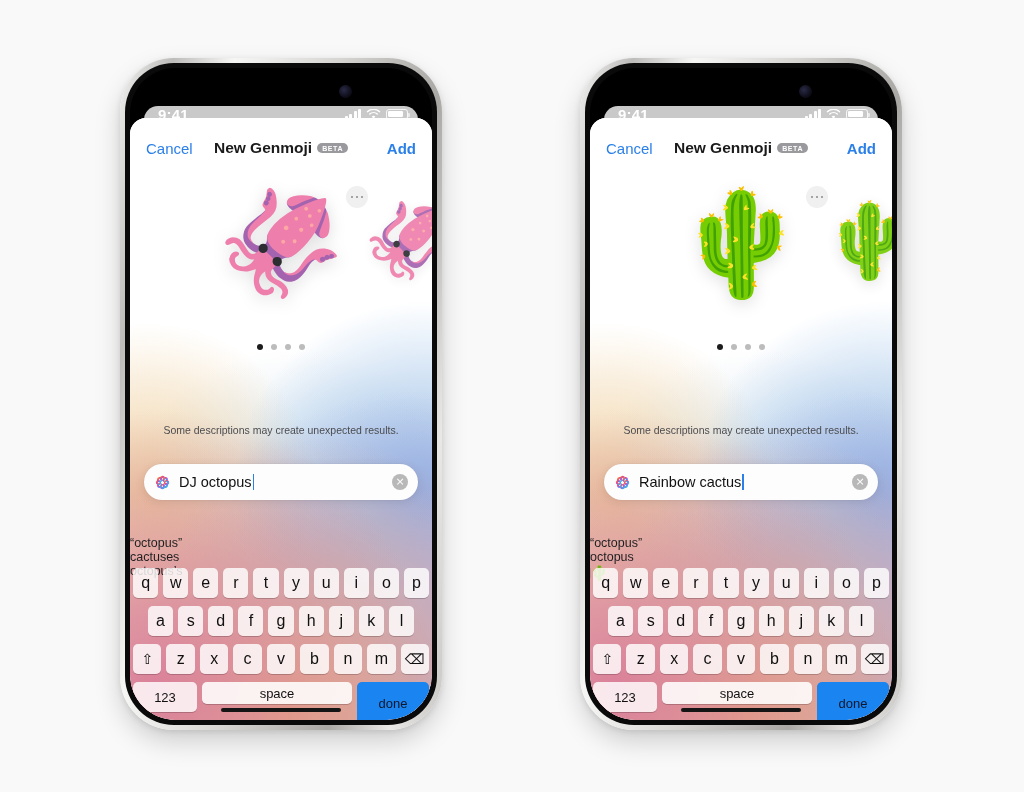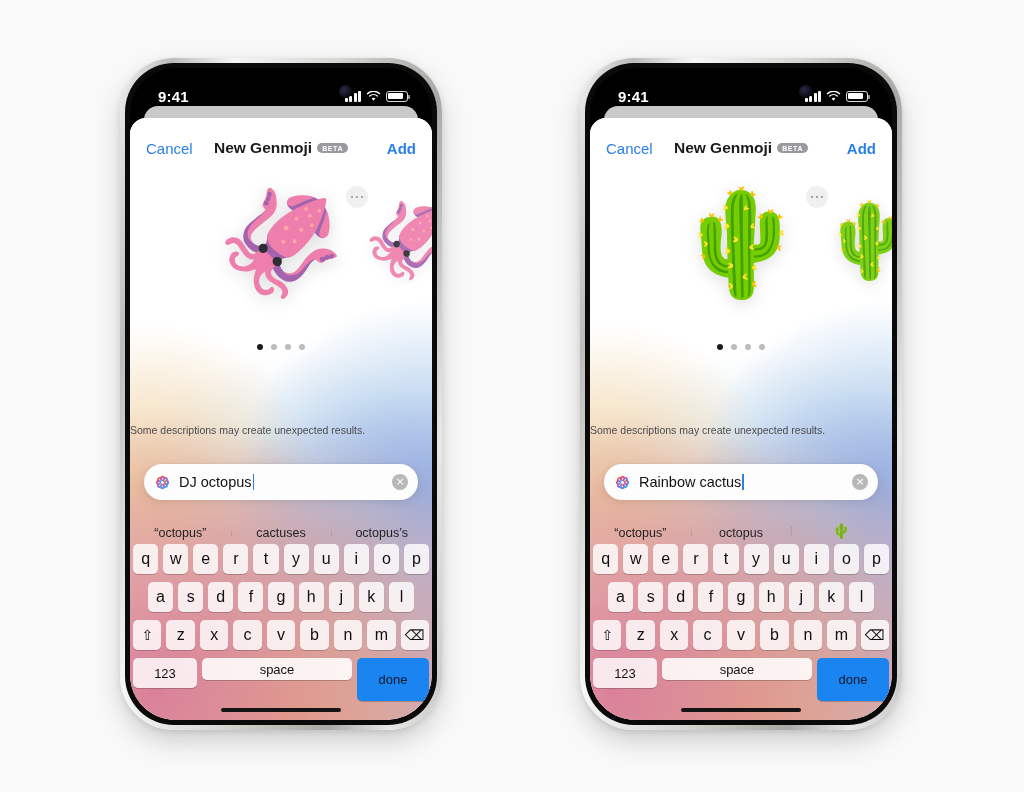--- a/index.html
+++ b/index.html
@@ -33,21 +33,21 @@
   .screen {
     position: relative;
     width: 100%; height: 100%;
     border-radius: 45px;
     overflow: hidden;
     background: #000;
   }
 
   
   .statusbar {
-    position: absolute; top: 0; left: 0; right: 0;
+    position: absolute; top: 18px; left: 0; right: 0;
     height: 48px;
     z-index: 40;
     color: #fff;
     display: flex; align-items: center;
     padding: 8px 24px 0 28px;
   }
   .clock { font-size: 15px; font-weight: bold; letter-spacing: .2px; }
   .status-right { margin-left: auto; display: flex; align-items: center; gap: 5px; }
   .bars { display: flex; align-items: flex-end; gap: 1.5px; height: 11px; }
   .bars i { width: 3px; background: #fff; border-radius: 1px; display: block; }
@@ -141,21 +141,21 @@
     filter: drop-shadow(0 4px 8px rgba(0,0,0,0.12)) saturate(1.5) hue-rotate(2deg);
   }
 
   
   .dots { position:relative; z-index:20; display:flex; justify-content:center; gap:8px; margin-top:8px; }
   .dots u { width:6px; height:6px; border-radius:50%; background:#bcbcbc; display:block; }
   .dots u.on { background:#1c1c1c; }
 
   
   .hint {
-    position:relative; z-index:20; text-align:left;
+    position:relative; z-index:20; text-align:center;
     font-size:10.5px; color:#4c4c4f; margin-top:74px;
   }
 
   
   .field-wrap { position:relative; z-index:20; padding: 12px 14px; margin-top: 16px; }
   .field {
     height:36px; border-radius:19px; background:#fdfdfd;
     display:flex; align-items:center; padding: 0 10px 0 9px;
     box-shadow: 0 2px 10px rgba(0,0,0,0.10), 0 0 0 .5px rgba(0,0,0,0.04);
   }
@@ -168,22 +168,22 @@
     margin-left:1px; vertical-align:-3px;
   }
   .clear {
     margin-left:auto; width:16px; height:16px; border-radius:50%;
     background:#b8b8b8; color:#fdfdfd; font-size:11px; line-height:16px;
     text-align:center; cursor:pointer; font-family:"DejaVu Sans",sans-serif;
   }
 
   
   .suggest {
-    position:relative; z-index:20; display:flex; align-items:flex-end;
-    height:28px; margin-top:0;
+    position:relative; z-index:20; display:flex; align-items:flex-start;
+    height:28px; margin-top:24px;flex-direction:column;
   }
   .sug {
     flex:1; text-align:center; font-size:12.5px; color:#1f1f22;
     position:relative; cursor:pointer; white-space:nowrap;
   }
   .sug + .sug::before {
     content:''; position:absolute; left:0; top:4px; bottom:4px;
     width:1px; background:rgba(120,120,120,.28);
   }
   .sug.emoji-sug { font-size:15px; }

